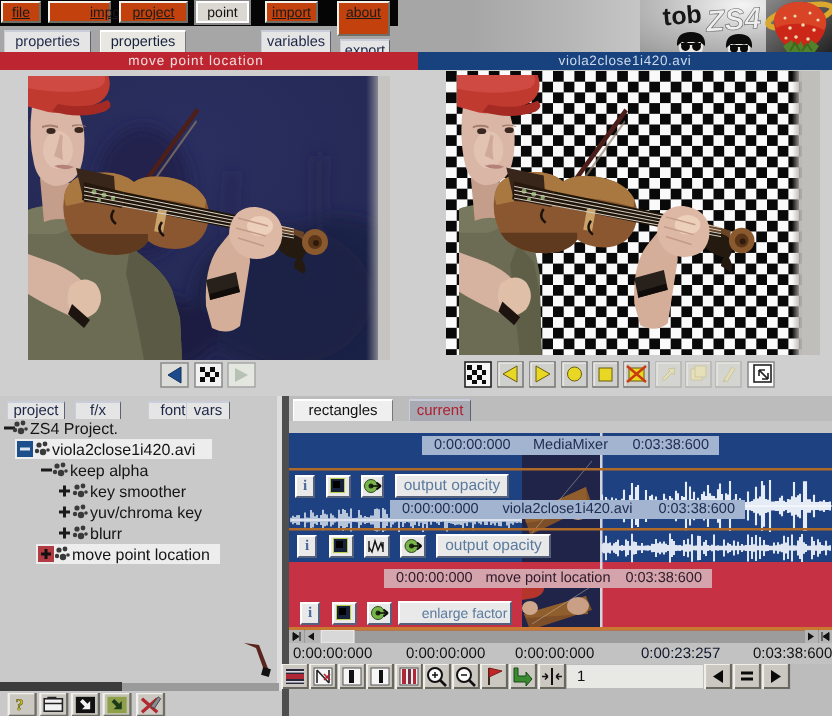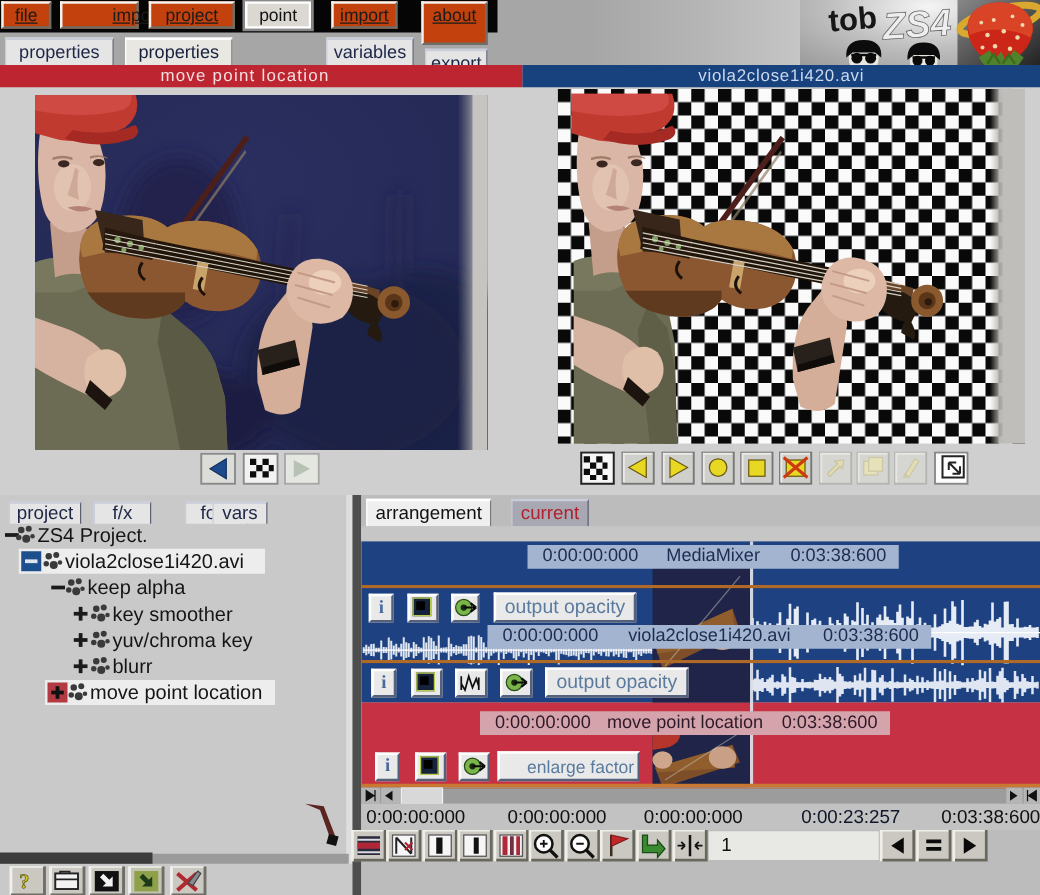--- a/index.html
+++ b/index.html
@@ -328,21 +328,21 @@
       <g transform="translate(3,1)">
         <rect x="3" y="3" width="17" height="17" fill="#fff" stroke="#222" stroke-width="1.6"></rect>
         <path d="M8,8 h6 m-6,0 v6 M17,17 h-6 m6,0 v-6 M8,8 l9,9" stroke="#222" stroke-width="1.6" fill="none"></path>
       </g>
     </g>
 </svg>
 <div class="abs" style="left:0;top:396px;width:282px;height:320px;background:#c9c9c9;"></div>
 <div class="abs tab2" style="left:7px;top:401px;width:58px;height:18px;font-size:15px;line-height:16px;">project</div>
 <div class="abs tab2" style="left:75px;top:401px;width:46px;height:18px;font-size:15px;line-height:16px;">f/x</div>
 <div class="abs tab2" style="left:128px;top:401px;width:50px;height:18px;font-size:15px;line-height:16px;margin-left:20px;">font</div>
-<div class="abs tab2" style="left:170px;top:401px;width:44px;height:18px;font-size:15px;line-height:16px;">vars</div>
+<div class="abs tab2" style="left:186px;top:401px;width:44px;height:18px;font-size:15px;line-height:16px;">vars</div>
 <svg class="abs" style="left:0;top:396px;" width="282" height="290" viewBox="0 0 282 290">
     <rect x="4" y="30.5" width="11" height="3" fill="#1a1a1a"></rect>
     <g fill="#3a3a3a">
       <circle cx="17" cy="28" r="2.6"></circle>
       <circle cx="23" cy="27" r="2.4"></circle>
       <circle cx="15" cy="34" r="2.2"></circle>
       <circle cx="21" cy="35" r="3.2"></circle>
       <circle cx="26" cy="33" r="1.8"></circle>
     </g>
     <text x="30" y="37.5" font-size="16" fill="#151515" font-family="Liberation Sans">ZS4 Project.</text>
@@ -445,21 +445,21 @@
     </g>
     <g transform="translate(137,0)">
       <rect x="0" y="0" width="28" height="24" fill="#cbc8c1"></rect>
       <path d="M0,24 L0,0 L28,0" stroke="#f2f0ec" stroke-width="2.4" fill="none"></path>
       <path d="M0,24 L28,24 L28,0" stroke="#6e6e66" stroke-width="2.4" fill="none"></path>
       <path d="M5,6 L21,20 M21,6 L5,20" stroke="#b02830" stroke-width="3.4"></path>
       <path d="M14,14 L22,4 l2.5,2 L18,16 Z" fill="#8a8a92" stroke="#444"></path>
     </g>
 </svg>
 <div class="abs" style="left:289px;top:396px;width:543px;height:320px;background:#bcbcbc;"></div>
-<div class="abs" style="left:293px;top:399px;width:100px;height:22px;background:#efefef;border-top:2px solid #fff;border-left:1px solid #fff;border-right:1px solid #777;color:#111;font-size:15px;line-height:19px;text-align:center;">arrangement</div>
+<div class="abs" style="left:293px;top:399px;width:100px;height:22px;background:#efefef;border-top:2px solid #fff;border-left:1px solid #fff;border-right:1px solid #777;color:#111;font-size:15px;line-height:19px;text-align:center;">rectangles</div>
 <div class="abs tab2" style="left:409px;top:399px;width:62px;height:22px;font-size:15px;line-height:19px;color:#b02030;background:#a8a8b2;">current</div>
 <div class="abs" style="left:289px;top:421px;width:543px;height:12px;background:#c6c6c6;"></div>
 <svg class="abs" style="left:289px;top:433px;" width="543" height="197" viewBox="0 0 543 197">
 <rect x="0" y="0" width="543" height="129" fill="#1d4181"></rect>
 <rect x="0" y="129" width="543" height="68" fill="#c63243"></rect>
 <path d="M0,11.7V16.3M2,9.8V18.2M4,11.1V16.9M6,9.2V18.8M8,9.0V19.0M10,12.2V15.8M12,12.2V15.8M14,6.4V21.6M16,11.6V16.4M18,11.7V16.3M20,3.9V24.1M22,6.5V21.5M24,10.3V17.7M26,8.9V19.1M28,12.0V16.0M30,8.9V19.1M32,3.7V24.3M34,7.7V20.3M36,8.5V19.5M38,12.2V15.8M40,7.5V20.5M42,9.3V18.7M44,11.5V16.5M46,12.2V15.8M48,3.8V24.2M50,8.0V20.0M52,3.0V25.0M54,4.1V23.9M56,6.9V21.1M58,10.6V17.4M60,2.4V25.6M62,12.1V15.9M64,12.0V16.0M66,11.8V16.2M68,4.0V24.0M70,9.0V19.0M72,11.5V16.5M74,10.1V17.9M76,11.0V17.0M78,11.2V16.8M80,9.4V18.6M82,9.4V18.6M84,3.1V24.9M86,2.5V25.5M88,3.2V24.8M90,12.0V16.0M92,2.1V25.9M94,3.5V24.5M96,8.0V20.0M98,11.8V16.2M100,6.5V21.5M102,9.5V18.5M104,11.5V16.5M106,12.2V15.8M108,2.0V26.0M110,12.1V15.9M112,6.9V21.1M114,10.8V17.2M116,12.0V16.0M118,11.5V16.5M120,7.4V20.6M122,5.3V22.7M124,9.1V18.9M126,12.2V15.8M128,8.0V20.0M130,11.3V16.7M132,2.1V25.9M134,10.1V17.9M136,4.4V23.6M138,12.2V15.8M140,9.3V18.7M142,12.2V15.8M144,11.9V16.1M146,10.8V17.2M148,9.1V18.9M150,12.0V16.0M152,12.2V15.8M154,4.4V23.6M156,2.4V25.6M158,11.0V17.0M160,10.5V17.5M162,10.0V18.0M164,8.8V19.2M166,9.3V18.7M168,9.6V18.4M170,9.0V19.0M172,3.7V24.3M174,10.7V17.3M176,7.9V20.1M178,11.7V16.3M180,11.5V16.5M182,3.7V24.3M184,9.7V18.3M186,12.2V15.8M188,10.8V17.2M190,9.4V18.6M192,12.2V15.8M194,9.1V18.9M196,8.9V19.1M198,12.2V15.8M200,9.0V19.0M202,10.4V17.6M204,8.4V19.6M206,11.2V16.8M208,8.1V19.9M210,7.7V20.3M212,12.2V15.8M214,12.2V15.8M216,8.5V19.5M218,4.6V23.4M220,10.5V17.5M222,9.3V18.7M224,11.4V16.6M226,11.1V16.9M228,11.4V16.6M230,11.1V16.9" stroke="#dfe6f2" stroke-width="1.6" transform="translate(2,73)" fill="none"></path>
 <line x1="2" y1="87" x2="233" y2="87" stroke="#fff" stroke-width="1"></line>
 <g transform="translate(233,20)">
       <g>
 <rect width="78" height="109" fill="#1f2448"></rect>

